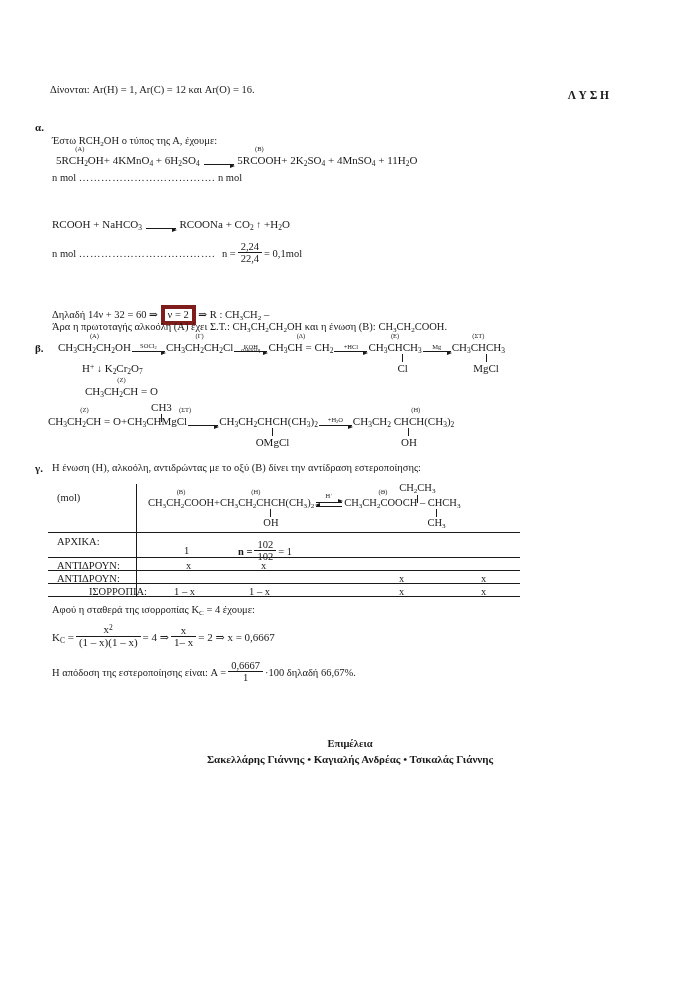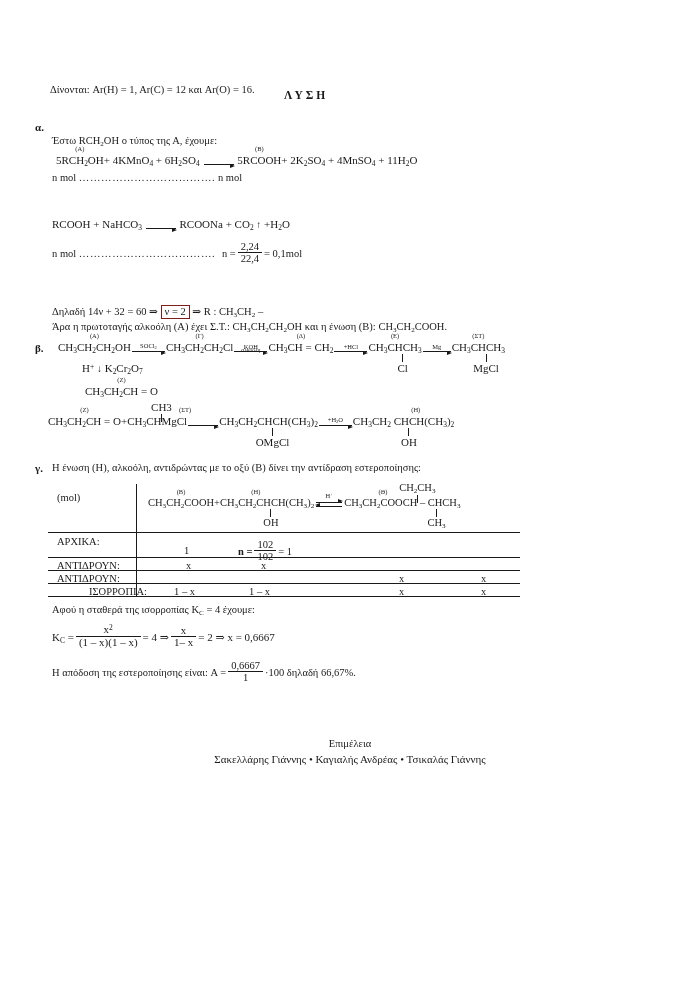--- a/index.html
+++ b/index.html
@@ -157,21 +157,21 @@
     position: absolute;
     top: 11px;
     left: 50%;
     transform: translateX(-50%);
     white-space: nowrap;
   }
   .branch.up .bond { top: -11px; }
   .branch.up .grp { top: -24px; }
 
   .boxed {
-    border: 1px solid #7f1d1d;
+    border: 4px solid #7f1d1d;
     padding: 0px 3px;
     display: inline-block;
     line-height: 1.15;
   }
 
   .marker {
     position: absolute;
     font-weight: bold;
     font-size: 11px;
   }
@@ -180,32 +180,32 @@
   .rule {
     position: absolute;
     border-top: 1.1px solid #1a1a1a;
   }
   .vrule {
     position: absolute;
     border-left: 1.1px solid #1a1a1a;
   }
   .bold { font-weight: bold; }
 
-  .footer-line { position: absolute; width: 700px; text-align: center; font-weight: normal; }
+  .footer-line { position: absolute; width: 700px; text-align: center; font-weight: bold; }
 </style>
 </head>
 <body>
 
 <div class="page">
 
   <div class="line" style="left:50px; top:64px;margin-top:20px;">
     <span>Δίνονται: Ar(H) = 1, Ar(C) = 12 και Ar(O) = 16.</span>
   </div>
 
-  <div class="line bold" style="left:0; top:89px; width:609px; text-align:center;">
+  <div class="line bold" style="left:0; top:89px; width:609px; text-align:right;">
     <span style="font-size:11.5px;">Λ Υ Σ Η</span>
   </div>
 
   <div class="marker" style="left:35px; top:121px;">
     <span>α.</span>
   </div>
 
 
   <div class="line" style="left:52px; top:135px;">
     <span>Έστω RCH</span><sub>2</sub><span>OH ο τύπος της Α, έχουμε:</span>

